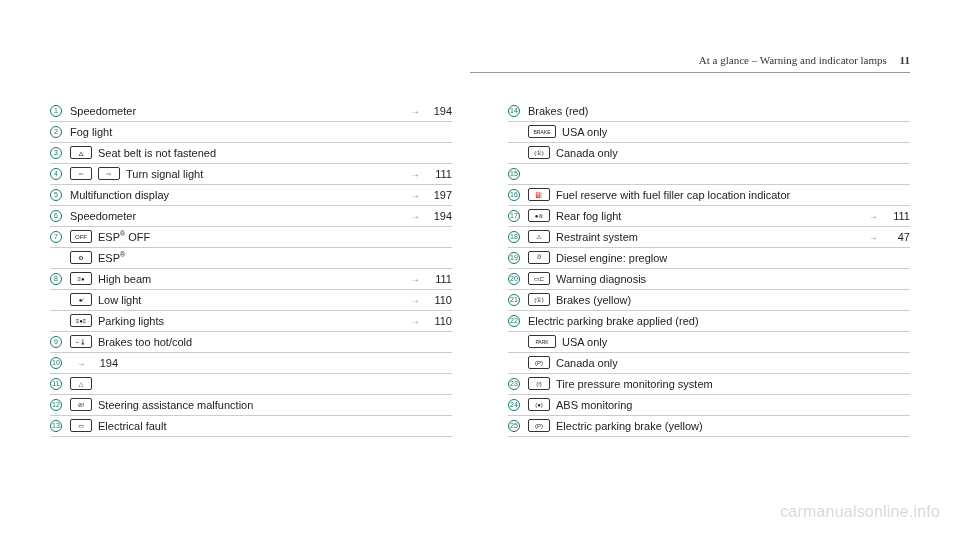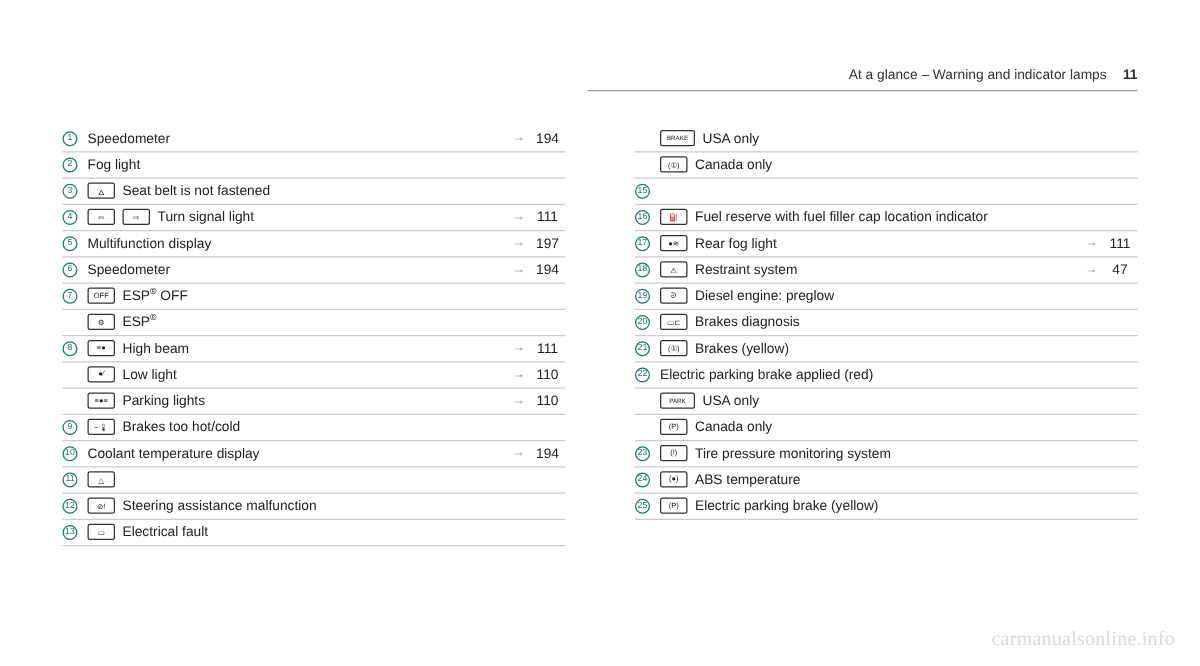--- a/index.html
+++ b/index.html
@@ -12,20 +12,21 @@
       color: #222;
       position: relative;
       padding: 50px 50px 30px 50px;
     }
     .header {
       position: absolute;
       top: 54px;
       right: 50px;
       font-size: 11px;
       color: #333;
+      font-family: Liberation Serif, serif;
     }
     .header .page-num { font-weight: bold; margin-left: 10px; }
     .header-rule {
       position: absolute;
       top: 72px;
       right: 50px;
       width: 440px;
       border-top: 1px solid #999;
     }
     .columns {
@@ -75,28 +76,28 @@
       align-items: center;
       justify-content: center;
       font-size: 6px;
       flex-shrink: 0;
       padding: 0 2px;
       background: #fff;
     }
     .icon-box.wide { min-width: 28px; font-size: 5px; }
     .label { flex: 1; color: #222; }
     .arrow { color: #888; font-size: 10px; margin-left: 6px; margin-right: 4px; }
-    .page { color: #222; width: 28px; text-align: center; }
+    .page { color: #222; width: 28px; text-align: right; }
     .watermark {
       position: absolute;
       right: 20px;
       bottom: 12px;
       font-size: 16px;
       color: #d9d9d9;
-      font-family: Liberation Serif, serif;
+      font-family: Liberation Sans, sans-serif;
       letter-spacing: 0.2px;
     }
     sup { font-size: 7px; }
   </style>
 </head>
 <body>
 
 <div class="header">
   <span>At a glance – Warning and indicator lamps</span>
   <span class="page-num">11</span>
@@ -171,41 +172,44 @@
         <span class="arrow">→</span>
         <span class="page">110</span>
       </div>
       <div class="row with-rule">
         <span class="num-circle">9</span>
         <span class="icon-box">~🌡</span>
         <span class="label">Brakes too hot/cold</span>
       </div>
       <div class="row with-rule">
         <span class="num-circle">10</span>
-        <span class="label">Coolant temperature display</span>
         <span class="arrow">→</span>
         <span class="page">194</span>
       </div>
       <div class="row with-rule">
         <span class="num-circle">11</span>
         <span class="icon-box">△</span>
       </div>
       <div class="row with-rule">
         <span class="num-circle">12</span>
         <span class="icon-box">⊘!</span>
         <span class="label">Steering assistance malfunction</span>
       </div>
       <div class="row with-rule">
         <span class="num-circle">13</span>
         <span class="icon-box">▭</span>
         <span class="label">Electrical fault</span>
       </div>
     </div>
   <div class="col" id="col-right">
       <div class="row with-rule">
+        <span class="num-circle">14</span>
+        <span class="label">Brakes (red)</span>
+      </div>
+      <div class="row with-rule">
         <span class="num-spacer"></span>
         <span class="icon-box wide">BRAKE</span>
         <span class="label">USA only</span>
       </div>
       <div class="row with-rule">
         <span class="num-spacer"></span>
         <span class="icon-box">(①)</span>
         <span class="label">Canada only</span>
       </div>
       <div class="row with-rule">
@@ -231,21 +235,21 @@
         <span class="page">47</span>
       </div>
       <div class="row with-rule">
         <span class="num-circle">19</span>
         <span class="icon-box">ᘒ</span>
         <span class="label">Diesel engine: preglow</span>
       </div>
       <div class="row with-rule">
         <span class="num-circle">20</span>
         <span class="icon-box">▭⊏</span>
-        <span class="label">Brakes diagnosis</span>
+        <span class="label">Warning diagnosis</span>
       </div>
       <div class="row with-rule">
         <span class="num-circle">21</span>
         <span class="icon-box">(①)</span>
         <span class="label">Brakes (yellow)</span>
       </div>
       <div class="row with-rule">
         <span class="num-circle">22</span>
         <span class="label">Electric parking brake applied (red)</span>
       </div>
@@ -260,21 +264,21 @@
         <span class="label">Canada only</span>
       </div>
       <div class="row with-rule">
         <span class="num-circle">23</span>
         <span class="icon-box">(!)</span>
         <span class="label">Tire pressure monitoring system</span>
       </div>
       <div class="row with-rule">
         <span class="num-circle">24</span>
         <span class="icon-box">(●)</span>
-        <span class="label">ABS temperature</span>
+        <span class="label">ABS monitoring</span>
       </div>
       <div class="row with-rule">
         <span class="num-circle">25</span>
         <span class="icon-box">(P)</span>
         <span class="label">Electric parking brake (yellow)</span>
       </div>
     </div>
 </div>
 
 <div class="watermark">carmanualsonline.info</div>

